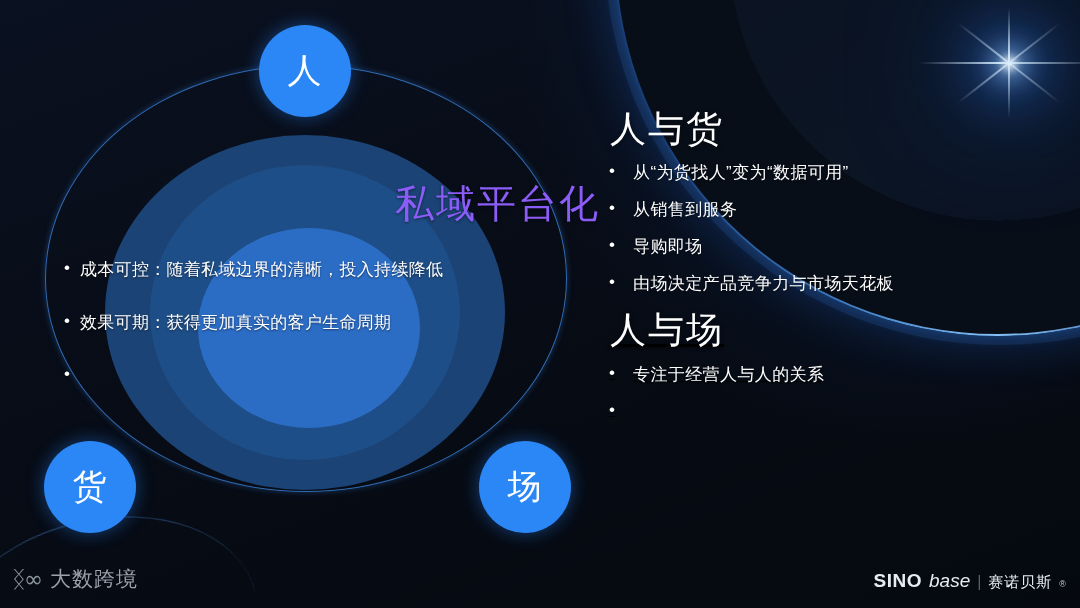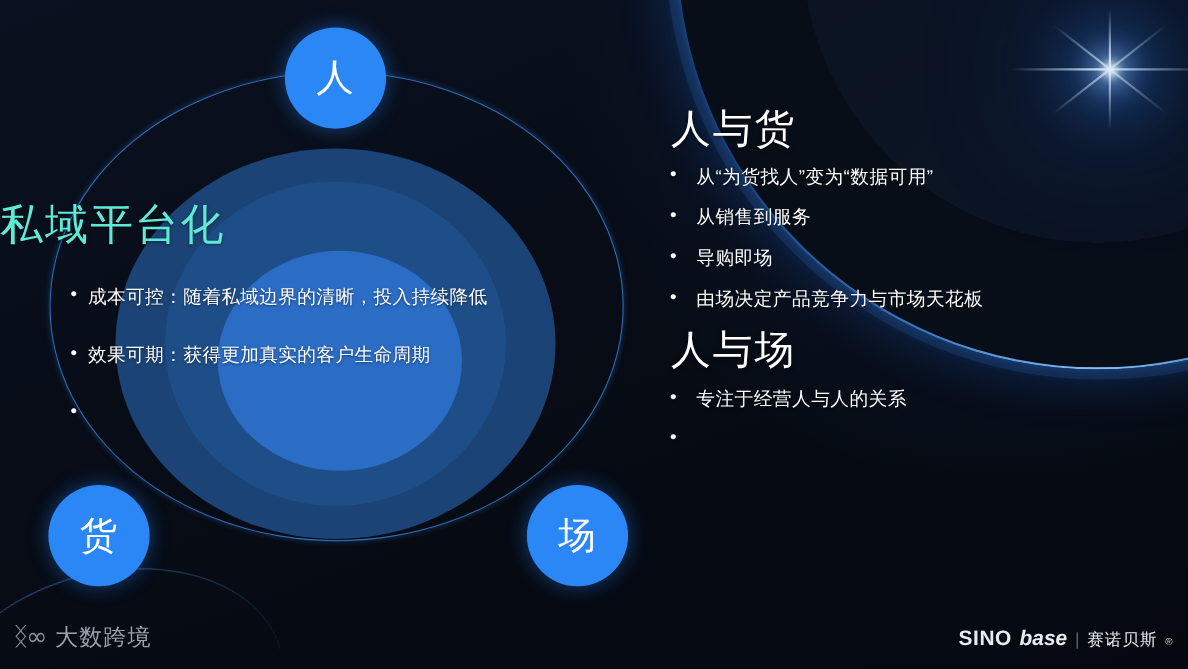--- a/index.html
+++ b/index.html
@@ -167,22 +167,22 @@
     box-shadow: 0 0 18px rgba(40,130,250,0.45);
   }
   .node-people { left: 259px; top: 25px; }
   .node-goods  { left: 44px;  top: 441px; }
   .node-place  { left: 479px; top: 441px; }
 
   .venn-title {
     position: absolute;
     left: 0; top: 177px;
     width: 600px;
-    text-align: left;
-    color: #5eead4;
+    text-align: right;
+    color: #8b5cf6;
     font-size: 39px;
     letter-spacing: 2px;
     text-shadow: 0 1px 3px rgba(0,0,0,0.45);
   }
 
   .venn-bullets {
     position: absolute;
     left: 64px;
     top: 258px;
     width: 490px;
@@ -202,33 +202,33 @@
     width: 16px;
     color: #ffffff;
     font-size: 17px;
     line-height: 1.15;
   }
 
   
   .right-col {
     position: absolute;
     left: 605px;
-    top: 96px;
+    top: 108px;
     width: 460px;
   }
   .sec-head {
     color: #ffffff;
     font-size: 36px;
     letter-spacing: 2px;
     line-height: 1.15;
     margin: 0 0 12px 5px;
     text-shadow: 0 1px 4px rgba(0,0,0,0.5);
   }
   .sec-block { margin-bottom: 14px; }
-  .sec-block:last-child { margin-bottom: 0; }
+  .sec-block:last-child { margin-bottom: 0; text-decoration: underline; }
   .r-bullet {
     display: flex;
     align-items: flex-start;
     color: #ffffff;
     font-size: 17px;
     letter-spacing: .4px;
     margin: 0 0 14px 4px;
     text-shadow: 0 1px 2px rgba(0,0,0,0.45);
   }
   .r-bullet .dot { width: 24px; }
@@ -255,21 +255,21 @@
   }
   .logo-right {
     position: absolute;
     right: 14px; top: 570px;
     display: flex;
     align-items: baseline;
     gap: 7px;
     color: #e8ecf1;
   }
   .logo-right .sino { font-size: 19px; font-weight: bold; letter-spacing: .5px; }
-  .logo-right .base { font-size: 19px; font-style: italic; font-weight: bold; text-align: right; }
+  .logo-right .base { font-size: 19px; font-style: italic; font-weight: normal; text-align: right; }
   .logo-right .sep  { color: #55606d; font-size: 16px; }
   .logo-right .cn   { font-size: 15px; letter-spacing: 1px; }
   .logo-right .reg  { font-size: 9px; vertical-align: super; color: #c8ced6; }
 </style>
 </head>
 <body>
 
 <div id="slide">
 
   <div class="bg-space"></div>

